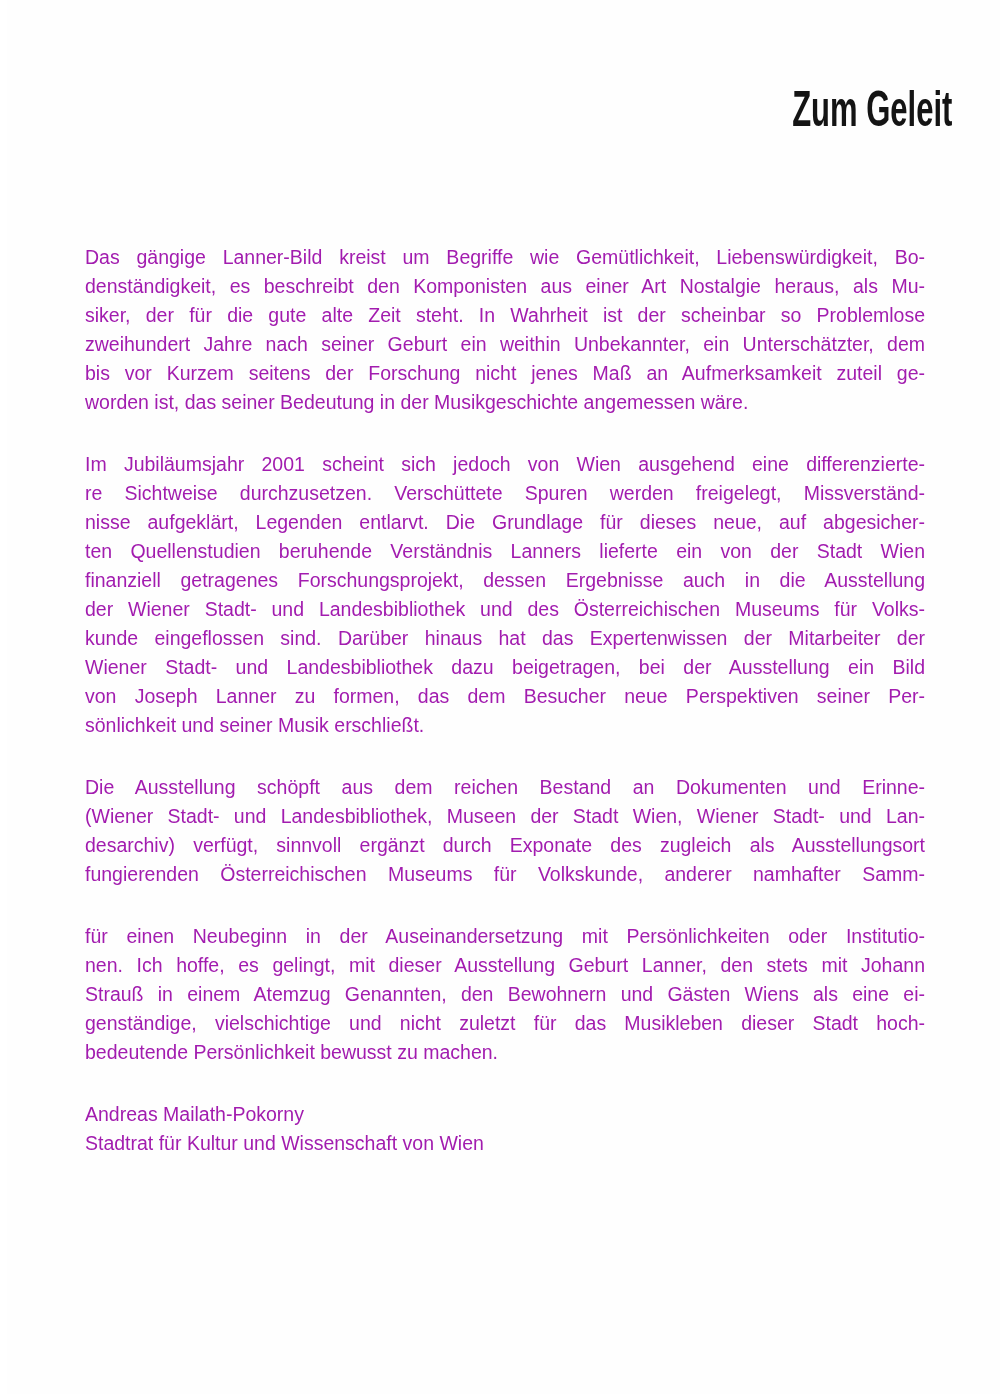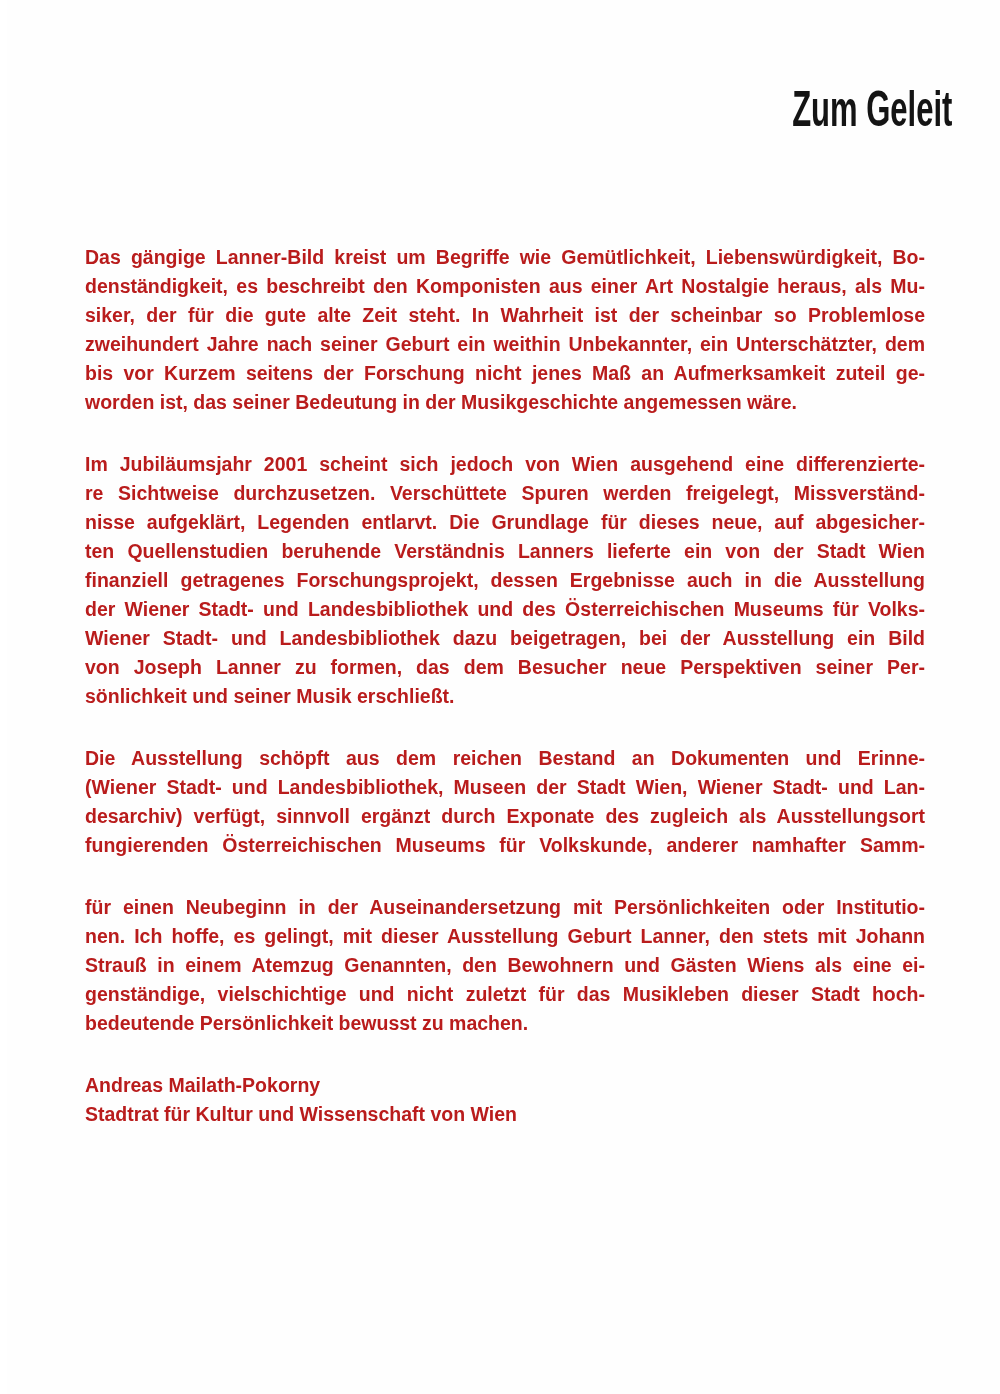--- a/index.html
+++ b/index.html
@@ -30,22 +30,22 @@
     transform-origin: 100% 0%;
   }
 
   .body-text {
     position: absolute;
     left: 78px;
     top: 243px;
     width: 840px;
     font-size: 19.5px;
     line-height: 29px;
-    color: #b91c1c;
-    font-weight: 700;
+    color: #a21caf;
+    font-weight: 400;
   }
 
   .para { margin: 0 0 33px 0; }
 
   .line {
     text-align: justify;
     text-align-last: justify;
   }
   .line.last {
     text-align: right;
@@ -72,20 +72,21 @@
         <div class="line">bis vor Kurzem seitens der Forschung nicht jenes Maß an Aufmerksamkeit zuteil ge-</div>
         <div class="line last">worden ist, das seiner Bedeutung in der Musikgeschichte angemessen wäre.</div>
       </div>
       <div class="para">
         <div class="line">Im Jubiläumsjahr 2001 scheint sich jedoch von Wien ausgehend eine differenzierte-</div>
         <div class="line">re Sichtweise durchzusetzen. Verschüttete Spuren werden freigelegt, Missverständ-</div>
         <div class="line">nisse aufgeklärt, Legenden entlarvt. Die Grundlage für dieses neue, auf abgesicher-</div>
         <div class="line">ten Quellenstudien beruhende Verständnis Lanners lieferte ein von der Stadt Wien</div>
         <div class="line">finanziell getragenes Forschungsprojekt, dessen Ergebnisse auch in die Ausstellung</div>
         <div class="line">der Wiener Stadt- und Landesbibliothek und des Österreichischen Museums für Volks-</div>
+        <div class="line">kunde eingeflossen sind. Darüber hinaus hat das Expertenwissen der Mitarbeiter der</div>
         <div class="line">Wiener Stadt- und Landesbibliothek dazu beigetragen, bei der Ausstellung ein Bild</div>
         <div class="line">von Joseph Lanner zu formen, das dem Besucher neue Perspektiven seiner Per-</div>
         <div class="line last">sönlichkeit und seiner Musik erschließt.</div>
       </div>
       <div class="para">
         <div class="line">Die Ausstellung schöpft aus dem reichen Bestand an Dokumenten und Erinne-</div>
         <div class="line">(Wiener Stadt- und Landesbibliothek, Museen der Stadt Wien, Wiener Stadt- und Lan-</div>
         <div class="line">desarchiv) verfügt, sinnvoll ergänzt durch Exponate des zugleich als Ausstellungsort</div>
         <div class="line">fungierenden Österreichischen Museums für Volkskunde, anderer namhafter Samm-</div>
       </div>

